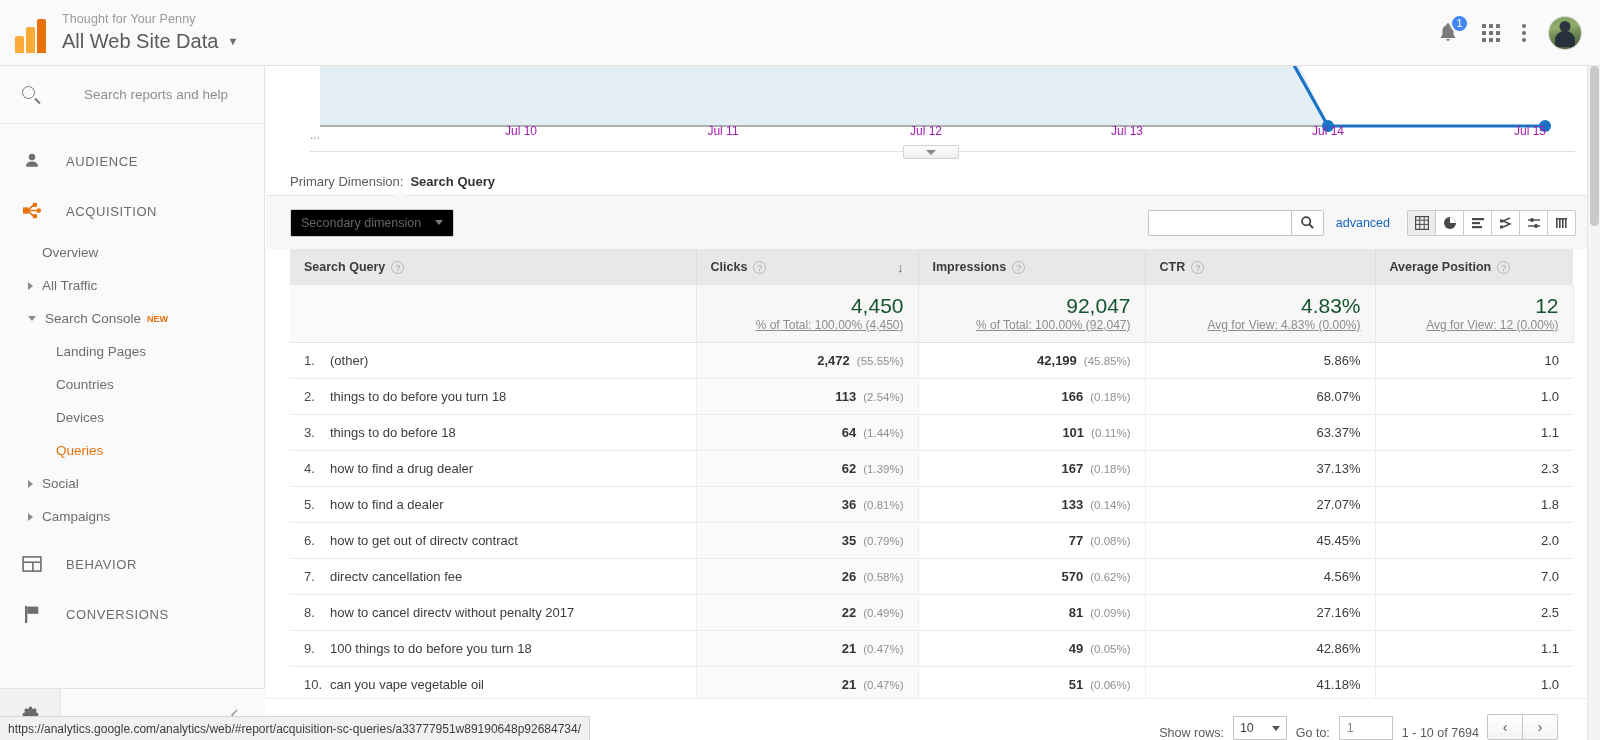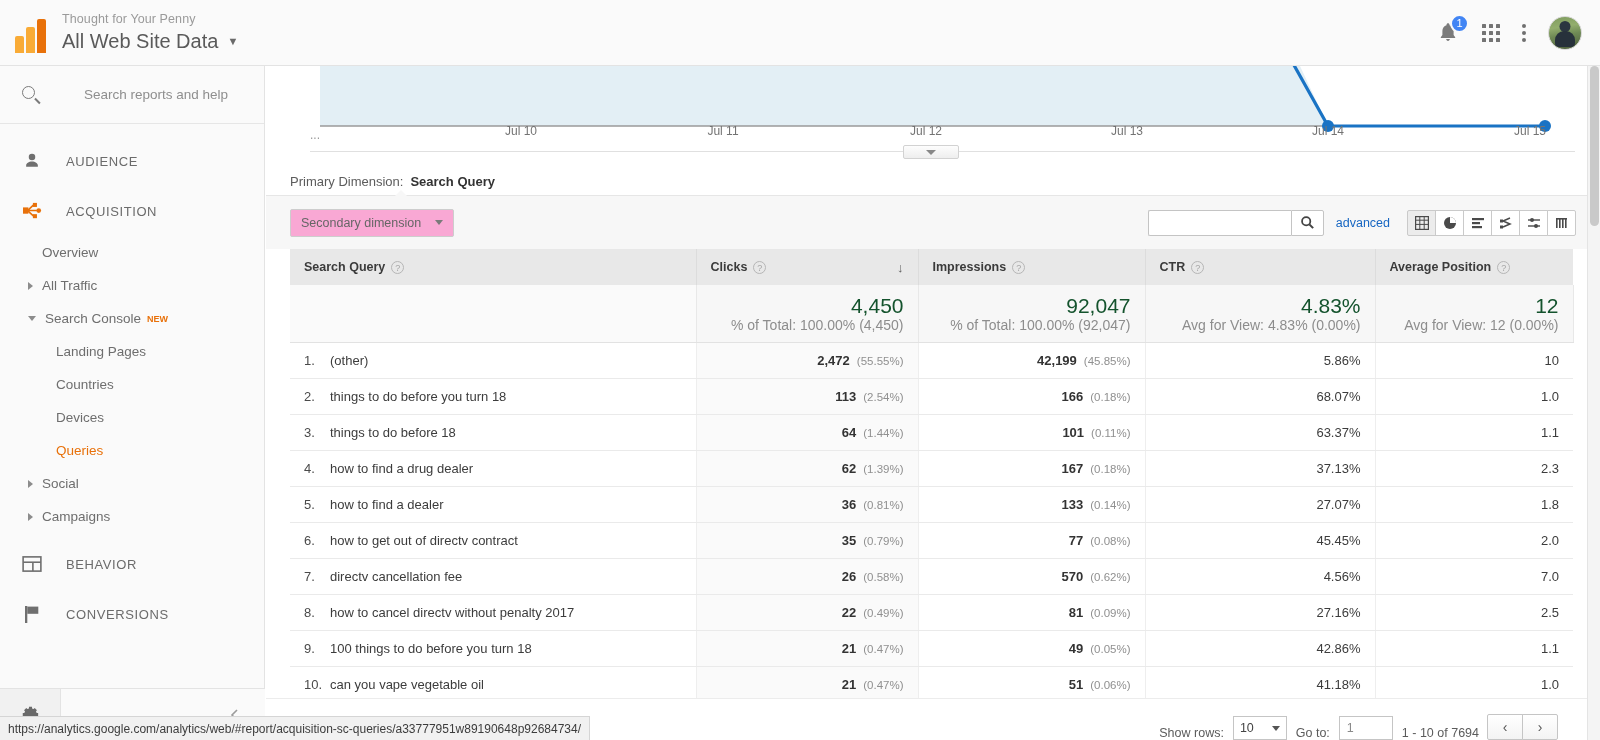--- a/index.html
+++ b/index.html
@@ -97,21 +97,21 @@
                border-right:1px solid #e3e3e3; background:#f1f1f1;}
   .collapse-cell { flex:1; display:flex; align-items:center; justify-content:flex-end; padding-right:22px; }
 
   
   .main { position:absolute; top:66px; left:266px; width:1334px; height:674px; background:#fff; overflow:hidden;}
 
   
   .chart-zone { position:relative; height:90px; width:1285px; margin-left:24px; }
   .chart-svg { position:absolute; top:0; left:0; }
   .axis-labels { position:absolute; left:0; top:58px; width:1285px; height:22px; }
-  .axis-labels span { position:absolute; font-size:12px; color:#737373; transform:translateX(-50%); }
+  .axis-labels span { position:absolute; font-size:12px; color:#a21caf; transform:translateX(-50%); }
   .axis-dots { position:absolute; left:20px; top:62px; font-size:12px; color:#999; }
   .chart-bottom-line { position:absolute; top:85px; left:20px; width:1265px; height:1px; background:#e0e0e0;}
   .handle {
     position:absolute; top:79px; left:613px; width:56px; height:14px;
     background:linear-gradient(#fdfdfd,#eeeeee); border:1px solid #d2d2d2; border-radius:2px;
     display:flex; align-items:center; justify-content:center;
   }
   .handle i { width:0;height:0;border-left:5px solid transparent;border-right:5px solid transparent;border-top:5px solid #888; }
 
   
@@ -121,21 +121,21 @@
 
   .toolbar {
     margin-top:6px; height:54px; background:#f7f7f7; border-top:1px solid #e6e6e6;
     display:flex; align-items:center; padding:0 24px; position:relative;
   }
   .toolbar::before{
     content:""; position:absolute; top:-6px; left:128px; width:0;height:0;
     border-left:7px solid transparent;border-right:7px solid transparent;border-bottom:7px solid #f7f7f7;
   }
   .secdim {
-    height:28px; padding:0 10px; background:#f9a8d4; border:1px solid #cdcdcd; border-radius:2px;
+    height:28px; padding:0 10px; background:#000000; border:1px solid #cdcdcd; border-radius:2px;
     font-size:12.5px; color:#666; display:flex; align-items:center; gap:14px; cursor:pointer;
   }
   .secdim .c { width:0;height:0;border-left:4.5px solid transparent;border-right:4.5px solid transparent;border-top:5px solid #7a7a7a;}
   .tool-right { margin-left:auto; display:flex; align-items:center; gap:12px;}
   .searchfield { display:flex; }
   .searchfield input {
     width:143px; height:26px; border:1px solid #c4c4c4; border-right:none; border-radius:2px 0 0 2px;
     outline:none; font-size:12px; padding:0 6px; color:#444; background:#fff;
   }
   .searchfield .btn {
@@ -163,21 +163,21 @@
     color:#a5a5a5; font-size:9px; align-items:center; justify-content:center; margin-left:6px;
     vertical-align:middle; font-weight:normal;
   }
   .sortarrow { float:right; color:#5f5f5f; font-size:13px; line-height:13px; margin-top:1px;}
   tr.totals td {
     background:#f7f7f7; height:57px; border-bottom:1px solid #e2e2e2; border-right:1px solid #e8e8e8;
     padding:0 14px; text-align:right; vertical-align:middle;
   }
   tr.totals td.blank { background:#fafafa; }
   .big { font-size:21px; color:#14532d; line-height:24px; font-weight:normal;}
-  .sub { font-size:14px; color:#8d8d8d; line-height:15px; }
+  .sub { font-size:12px; color:#8d8d8d; line-height:15px;text-decoration:underline; }
   tr.drow td {
     height:36px; font-size:13px; color:#3c3c3c; border-bottom:1px solid #eaeaea;
     border-right:1px solid #eeeeee; padding:0 14px;
   }
   tr.drow td.c-query { text-align:left; background:#fff; }
   tr.drow td.c-clicks { text-align:right; background:#fafafa; }
   tr.drow td.c-imp { text-align:right; background:#fff; }
   tr.drow td.c-ctr { text-align:right; background:#fff; }
   tr.drow td.c-pos { text-align:right; background:#fff; border-right:none;}
   .idx { display:inline-block; width:26px; color:#4a4a4a; }

